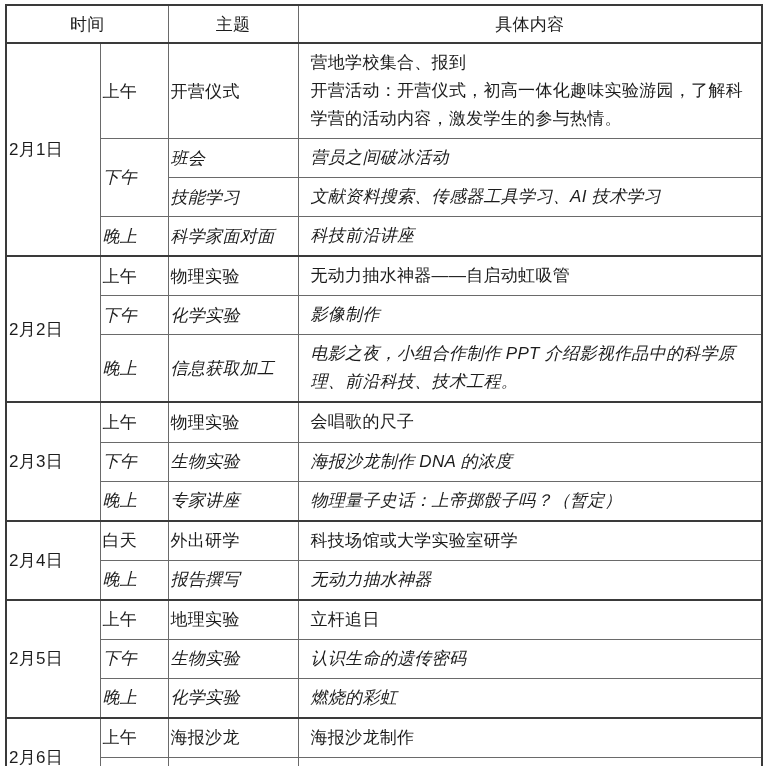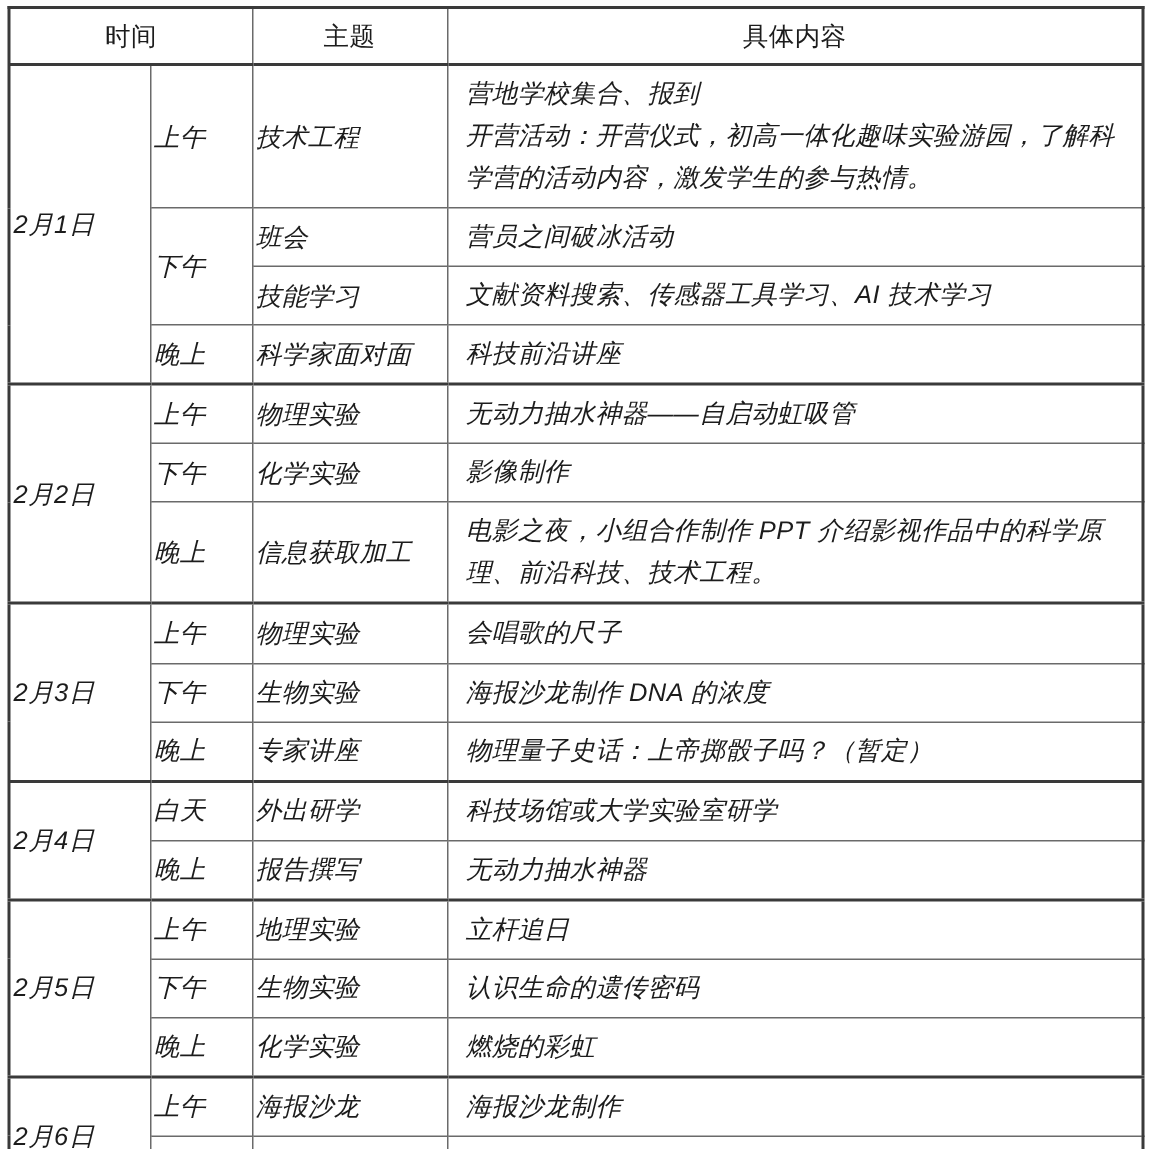--- a/index.html
+++ b/index.html
@@ -46,21 +46,21 @@
   }
   td.date-cell, td.time-cell, td.theme-cell {
     padding: 5px 2px;
   }
   td.content-cell {
     text-align: left;
     padding: 5px 10px 5px 12px;
     line-height: 1.65;
   }
   td.content-cell .para { margin: 0; }
-  tr.day-first td { border-top: 2px solid #3a3a3a; font-style: italic; }
+  tr.day-first td { border-top: 2px solid #3a3a3a; }
   tr.inner-row td { border-top-color: #8a8a8a; font-style: italic; }
 </style>
 </head>
 <body>
 
 <div class="page">
   <table class="schedule">
     <colgroup>
       <col class="c-date">
       <col class="c-time">
@@ -71,21 +71,21 @@
       <tr>
         <th colspan="2">时间</th>
         <th>主题</th>
         <th>具体内容</th>
       </tr>
     </thead>
     <tbody>
         <tr class="day-first">
           <td class="date-cell" rowspan="4">2月1日</td>
           <td class="time-cell">上午</td>
-          <td class="theme-cell">技术工程</td>
+          <td class="theme-cell">开营仪式</td>
           <td class="content-cell">
             <div class="para">营地学校集合、报到</div>
             <div class="para">开营活动：开营仪式，初高一体化趣味实验游园，了解科学营的活动内容，激发学生的参与热情。</div>
           </td>
         </tr>
         <tr class="inner-row">
           <td class="time-cell" rowspan="2">下午</td>
           <td class="theme-cell">班会</td>
           <td class="content-cell">
             <div class="para">营员之间破冰活动</div>

